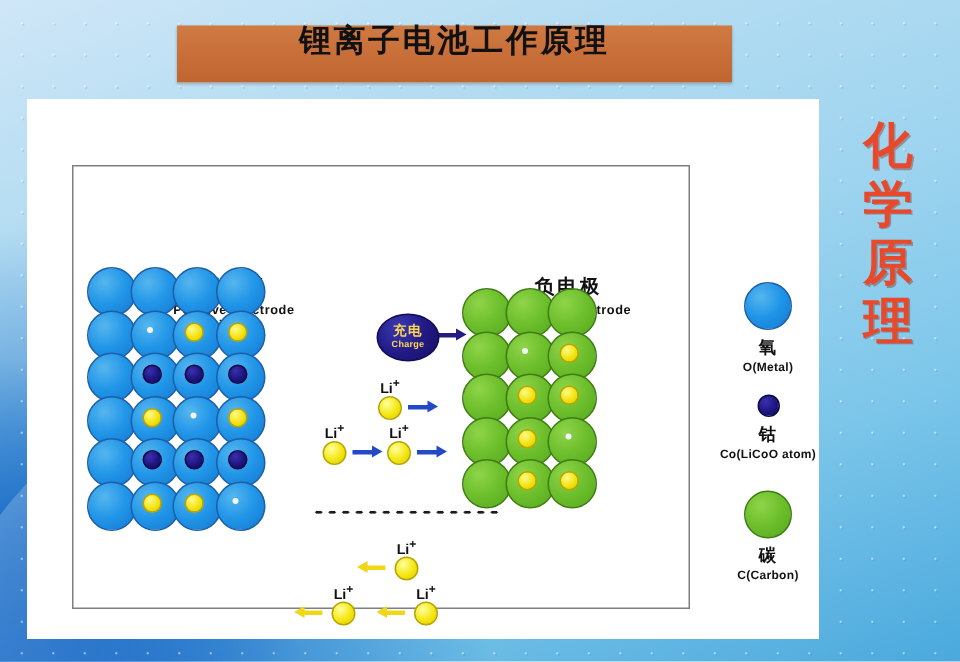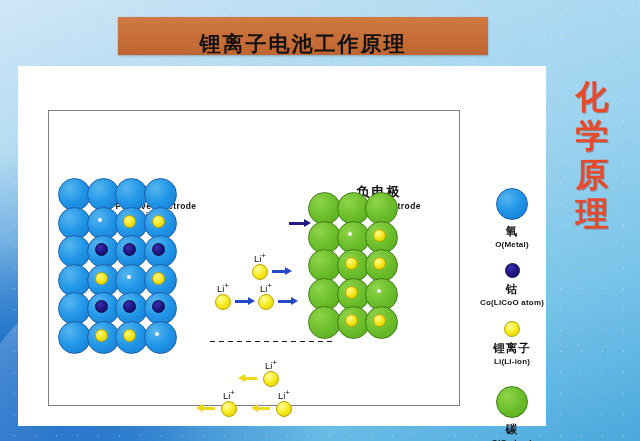--- a/index.html
+++ b/index.html
@@ -29,21 +29,21 @@
     background:linear-gradient(120deg,rgba(255,255,255,.28),rgba(255,255,255,0) 60%);
     border-radius:60% 40% 50% 50%/60% 50% 50% 40%;
     transform:rotate(-8deg);pointer-events:none;
   }
 
   
   .banner{
     position:absolute;left:118px;top:17px;width:370px;height:38px;
     background:linear-gradient(180deg,#d07a42 0%,#c9703a 45%,#bf6531 100%);
     box-shadow:0 1px 2px rgba(0,0,0,.25);
-    display:flex;align-items:flex-end;justify-content:center;
+    display:flex;align-items:flex-start;justify-content:center;
   }
   .banner-text{
     font-family:"DejaVu Sans","Liberation Sans",sans-serif;
     font-size:21px;font-weight:bold;color:#111;letter-spacing:2px;
     line-height:1;
   }
 
   
   .card{
     position:absolute;left:18px;top:66px;width:528px;height:360px;
@@ -98,21 +98,21 @@
 
   
   .sep{
     position:absolute;left:190px;top:274px;width:128px;height:3px;
     background-image:radial-gradient(#1a1a1a 38%,rgba(0,0,0,0) 42%);
     background-size:9px 3px;background-repeat:repeat-x;
   }
   .liion{position:absolute;z-index:5;}
   .liion .lbl{
     position:absolute;left:50%;top:-13px;transform:translateX(-50%);
-    font-size:9.5px;font-weight:normal;color:#111;white-space:nowrap;
+    font-size:9.5px;font-weight:bold;color:#111;white-space:nowrap;
   }
   .liion .ball{
     width:14px;height:14px;border-radius:50%;
     background:radial-gradient(circle at 35% 30%,#ffff9e 0%,#f4e712 55%,#dccb00 100%);
     border:1.4px solid #b9a500;
   }
   .arrow{position:absolute;height:3px;z-index:5;}
   .arrow::after{
     content:"";position:absolute;top:-2.6px;width:0;height:0;
     border-top:4.2px solid transparent;border-bottom:4.2px solid transparent;
@@ -298,20 +298,24 @@
         <div class="dot-li" style="left: 65px; top: 36.5px;"></div>
         <div class="dot-li" style="left: 36.5px; top: 65px;"></div>
         <div class="dot-li" style="left: 65px; top: 65px;"></div>
         <div class="dot-li" style="left: 36.5px; top: 93.5px;"></div>
         <div class="dot-li" style="left: 36.5px; top: 122px;"></div>
         <div class="dot-li" style="left: 65px; top: 122px;"></div>
       </div>
 
     <div class="sep"></div>
 
+    <div class="bubble" id="charge-bubble">
+      <div class="cn">充电</div>
+      <div class="en">Charge</div>
+    </div>
     <div id="charge-tail"></div>
 
     <div id="ion-layer">
         <div class="liion" style="left: 234px; top: 198px;">
           <div class="lbl">Li<sup style="font-size: 8px;">+</sup></div>
           <div class="ball"></div>
         </div>
         <div class="arrow r blue" style="left: 254px; top: 204px; width: 14px;">
           <i></i>
         </div>
@@ -355,25 +359,20 @@
     <div class="legend">
       <div class="lg-item" id="lg-oxygen">
         <span class="lg-sym sym-o"></span>
         <span class="lg-cn">氧</span>
         <span class="lg-en">O(Metal)</span>
       </div>
       <div class="lg-item" id="lg-cobalt">
         <span class="lg-sym sym-co"></span>
         <span class="lg-cn">钴</span>
         <span class="lg-en">Co(LiCoO atom)</span>
-      </div>
-      <div class="lg-item" id="lg-lithium">
-        <span class="lg-sym sym-li"></span>
-        <span class="lg-cn">锂离子</span>
-        <span class="lg-en">Li(Li-ion)</span>
       </div>
       <div class="lg-item" id="lg-carbon">
         <span class="lg-sym sym-c"></span>
         <span class="lg-cn">碳</span>
         <span class="lg-en">C(Carbon)</span>
       </div>
     </div>
   </div>
 
   <div class="vtitle">

